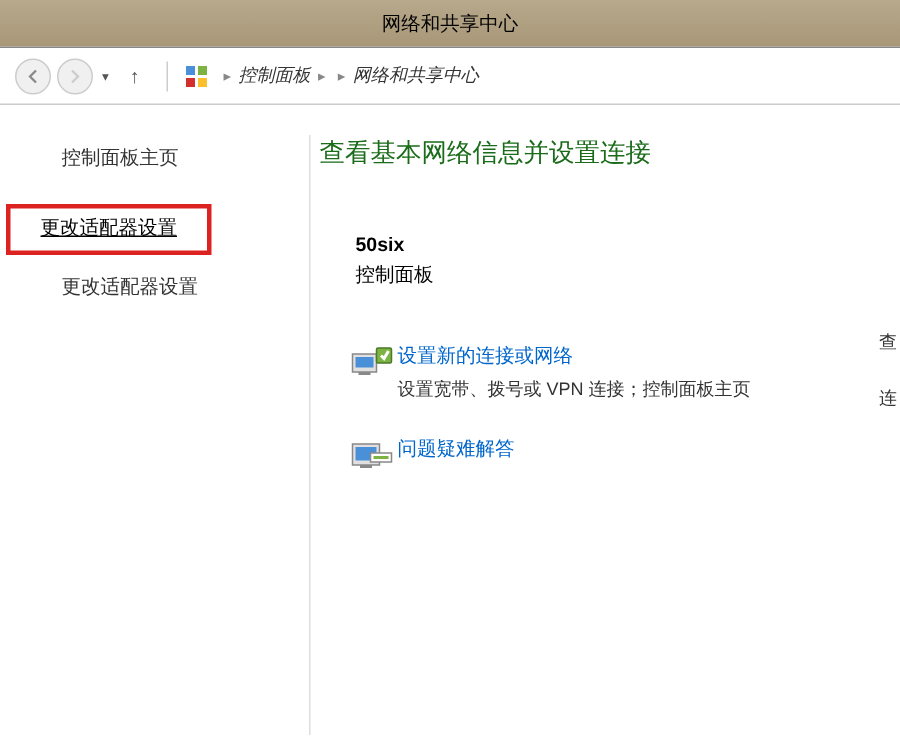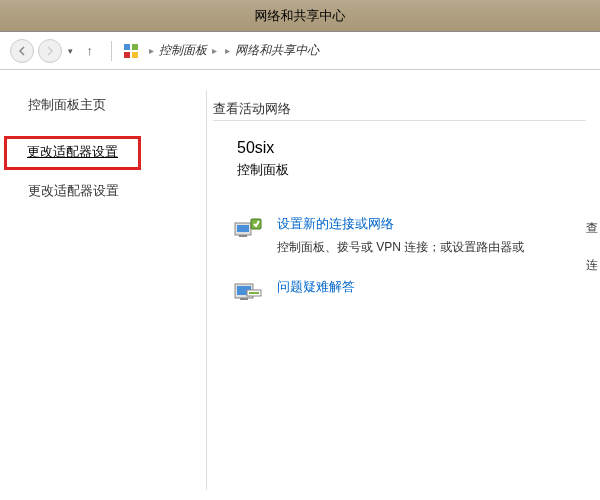--- a/index.html
+++ b/index.html
@@ -61,21 +61,21 @@
   }
   
   .sidebar {
     width: 200px;
     padding: 20px 0 0 0;
     border-right: 0;
   }
   
   .sidebar-link {
     display: block;
-    padding: 6px 28px;
+    padding: 6px 41px;
     font-size: 13px;
     color: #333;
     cursor: pointer;
     margin-bottom: 6px;
   }
   
   .highlight-box {
     border: 3px solid #d22;
     display: inline-block;
     padding: 4px 20px 6px 20px;
@@ -110,27 +110,27 @@
     color: #333;
     margin-top: 10px;
     border-bottom: 1px solid #e0e0e0;
     padding-bottom: 2px;
     width: 100%;
   }
   
   .active-net {
     padding: 18px 0 24px 24px;
   }
-  .active-net .name { font-weight: normal; font-size: 16px; }
+  .active-net .name { font-weight: bold; font-size: 13px; }
   .active-net .type { font-size: 13px; margin-top: 4px; }
   
   .net-item {
     display: flex;
     align-items: flex-start;
-    gap: 12px;
+    gap: 0;
     padding: 12px 0 10px 20px;
   }
   
   .net-item .ico {
     width: 32px;
     height: 28px;
     flex-shrink: 0;
   }
   
   .net-item .txt .link {
@@ -199,41 +199,41 @@
     <div style="height:10px"></div>
     <div class="highlight-box">
       <span>更改适配器设置</span>
     </div>
     <span class="sidebar-link">更改适配器设置</span>
   </div>
 
   <div class="separator"></div>
 
   <div class="content">
-
-    <h2>查看活动网络</h2>
+    <h1>查看基本网络信息并设置连接</h1>
+
     <div class="active-net">
       <div class="name">50six</div>
       <div class="type">控制面板</div>
     </div>
 
 
     <div class="net-item">
       <div class="ico">
         <svg width="32" height="28" viewBox="0 0 32 28">
           <rect x="2" y="8" width="16" height="12" fill="#e0e0e0" stroke="#888"></rect>
           <rect x="4" y="10" width="12" height="7" fill="#4a90d9"></rect>
           <rect x="6" y="20" width="8" height="2" fill="#888"></rect>
           <rect x="18" y="4" width="10" height="10" rx="1" fill="#7cb342" stroke="#4a7a2a"></rect>
           <path d="M21 9 L23 11 L26 6" stroke="#fff" stroke-width="2" fill="none"></path>
         </svg>
       </div>
       <div class="txt">
         <span class="link">设置新的连接或网络</span>
-        <span class="desc">控制面板、拨号或 VPN 连接；或设置路由器或</span>
+        <span class="desc">设置宽带、拨号或 VPN 连接；控制面板主页</span>
       </div>
     </div>
 
     <div class="net-item">
       <div class="ico">
         <svg width="32" height="28" viewBox="0 0 32 28">
           <rect x="2" y="6" width="18" height="14" fill="#e0e0e0" stroke="#888"></rect>
           <rect x="4" y="8" width="14" height="9" fill="#4a90d9"></rect>
           <rect x="7" y="20" width="8" height="2" fill="#888"></rect>
           <rect x="14" y="12" width="14" height="6" fill="#fff" stroke="#888"></rect>

